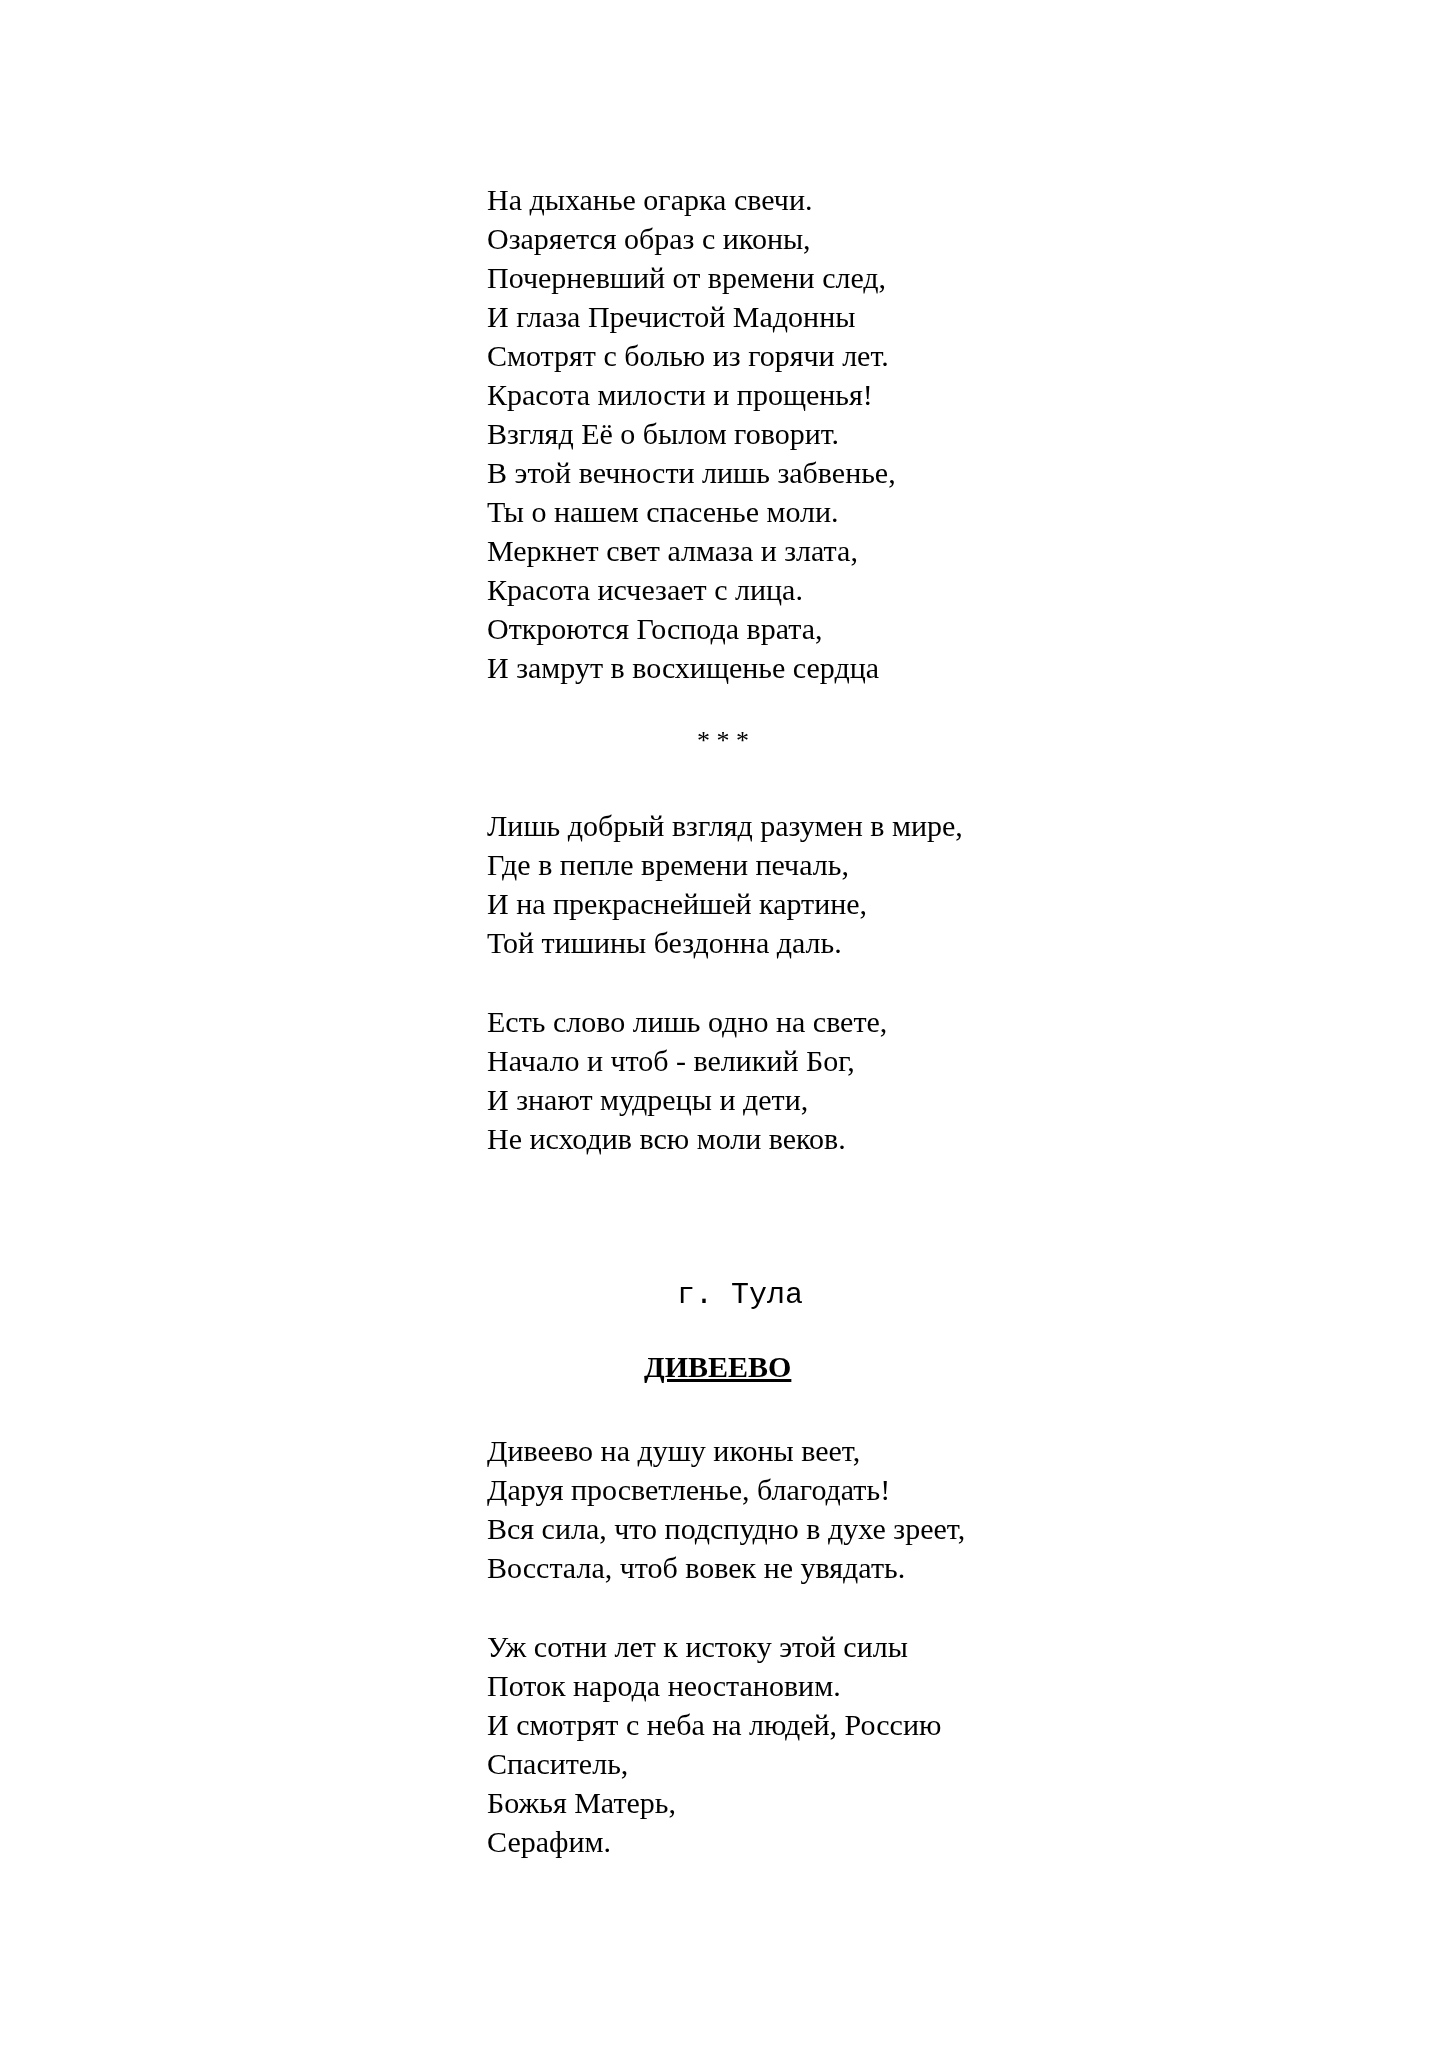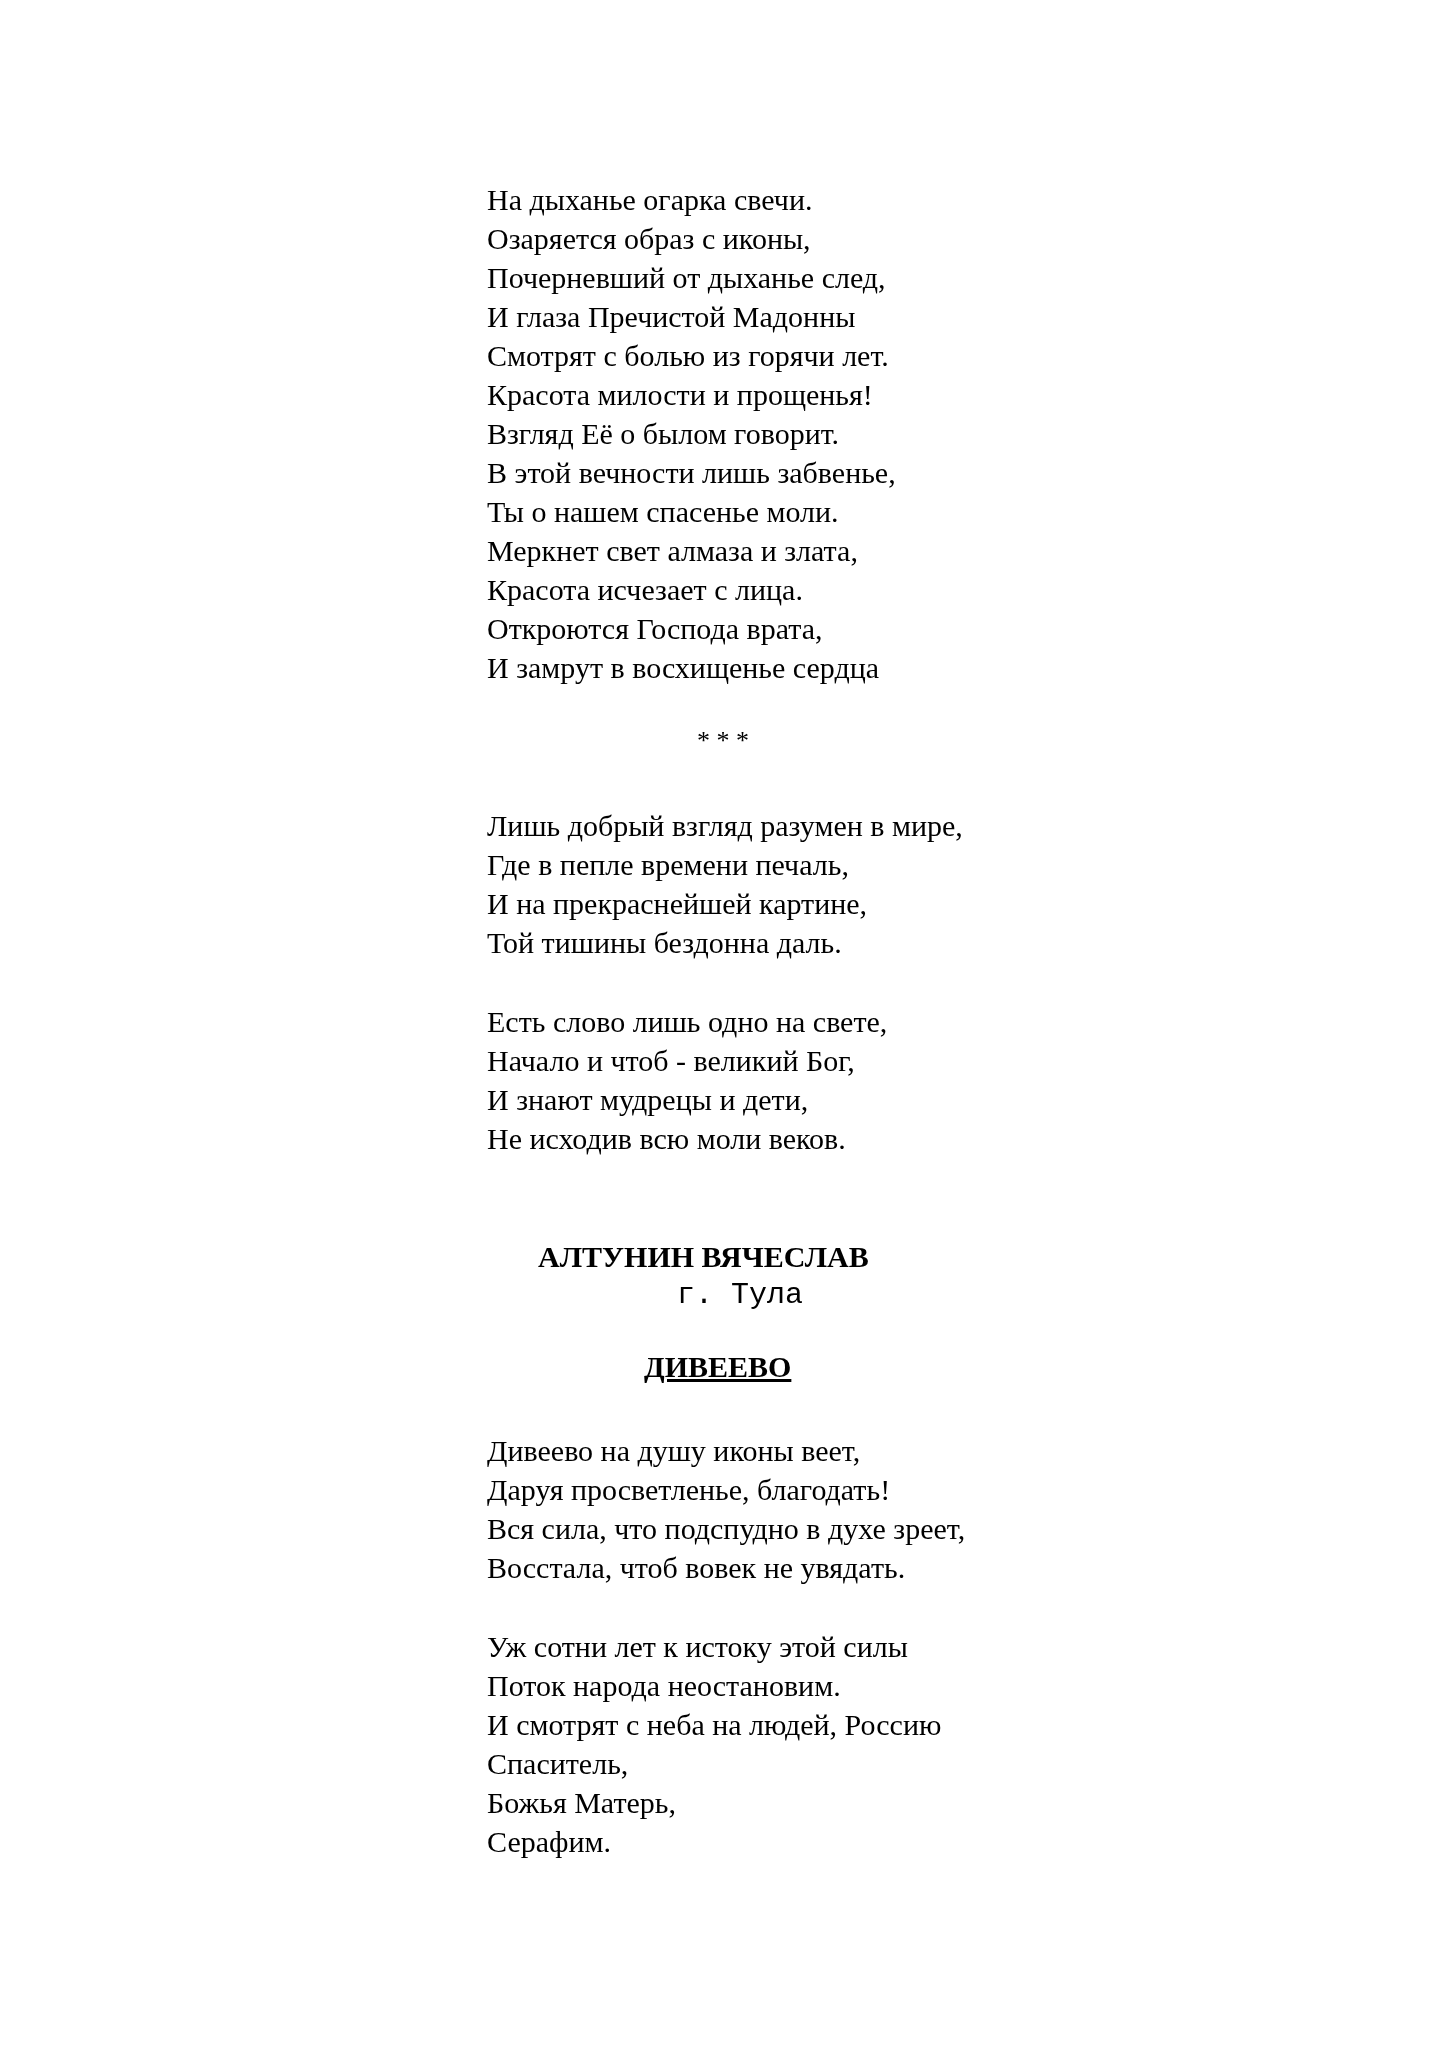--- a/index.html
+++ b/index.html
@@ -31,21 +31,21 @@
     .bold { font-weight: bold; }
   </style>
 </head>
 <body>
 
 <div class="page">
 
   <div>
     <div class="line" style="top:174px">На дыханье огарка свечи.</div>
     <div class="line" style="top:213px">Озаряется образ с иконы,</div>
-    <div class="line" style="top:252px">Почерневший от дыханье след,</div>
+    <div class="line" style="top:252px">Почерневший от времени след,</div>
     <div class="line" style="top:291px">И глаза Пречистой Мадонны</div>
     <div class="line" style="top:330px">Смотрят с болью из горячи лет.</div>
     <div class="line" style="top:369px">Красота милости и прощенья!</div>
     <div class="line" style="top:408px">Взгляд Её о былом говорит.</div>
     <div class="line" style="top:447px">В этой вечности лишь забвенье,</div>
     <div class="line" style="top:486px">Ты о нашем спасенье моли.</div>
     <div class="line" style="top:525px">Меркнет свет алмаза и злата,</div>
     <div class="line" style="top:564px">Красота исчезает с лица.</div>
     <div class="line" style="top:603px">Откроются Господа врата,</div>
     <div class="line" style="top:642px">И замрут в восхищенье сердца</div>
@@ -58,21 +58,20 @@
     <div class="line" style="top:839px">Где в пепле времени печаль,</div>
     <div class="line" style="top:878px">И на прекраснейшей картине,</div>
     <div class="line" style="top:917px">Той тишины бездонна даль.</div>
 
     <div class="line" style="top:996px">Есть слово лишь одно на свете,</div>
     <div class="line" style="top:1035px">Начало и чтоб - великий Бог,</div>
     <div class="line" style="top:1074px">И знают мудрецы и дети,</div>
     <div class="line" style="top:1113px">Не исходив всю моли веков.</div>
   </div>
 
-  <div class="line bold" style="top:1231px; left:538px;">АЛТУНИН ВЯЧЕСЛАВ</div>
   <div class="line" style="top:1270px; left:677px;font-family:Liberation Mono, monospace;">г. Тула</div>
 
   <div class="line bold" style="top:1341px; left:644px;text-decoration:underline;">ДИВЕЕВО</div>
 
   <div>
     <div class="line" style="top:1425px">Дивеево на душу иконы веет,</div>
     <div class="line" style="top:1464px">Даруя просветленье, благодать!</div>
     <div class="line" style="top:1503px">Вся сила, что подспудно в духе зреет,</div>
     <div class="line" style="top:1542px">Восстала, чтоб вовек не увядать.</div>
 

